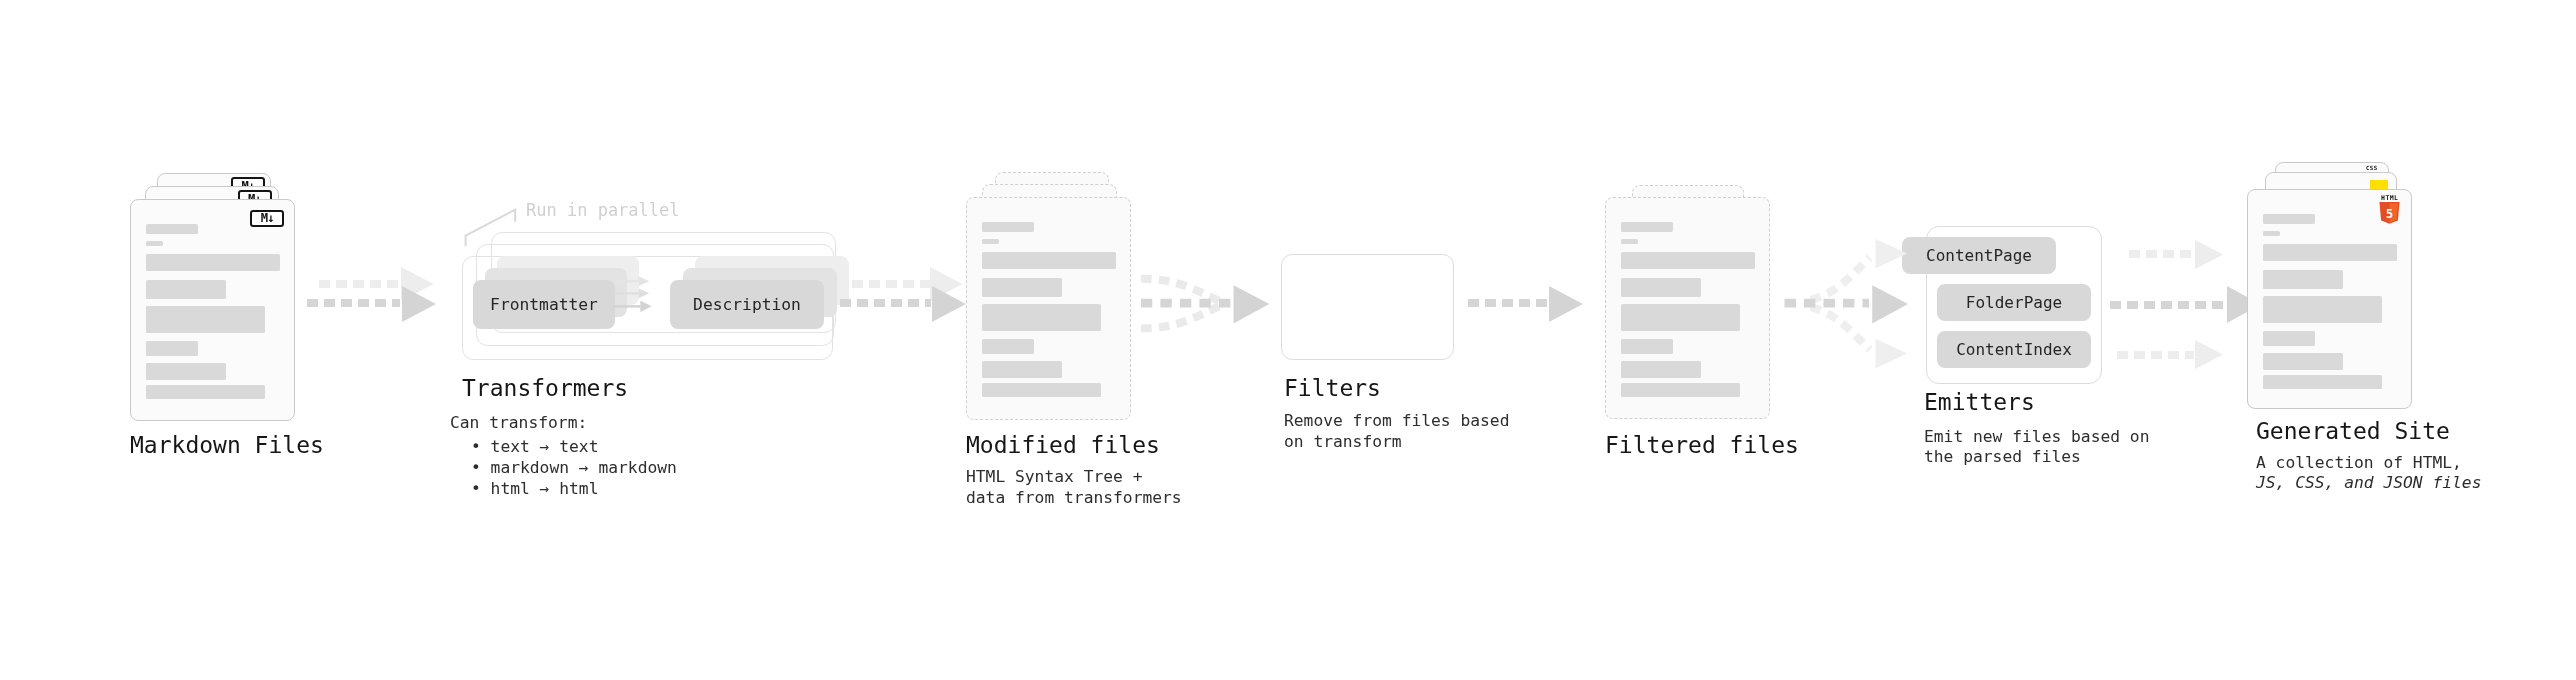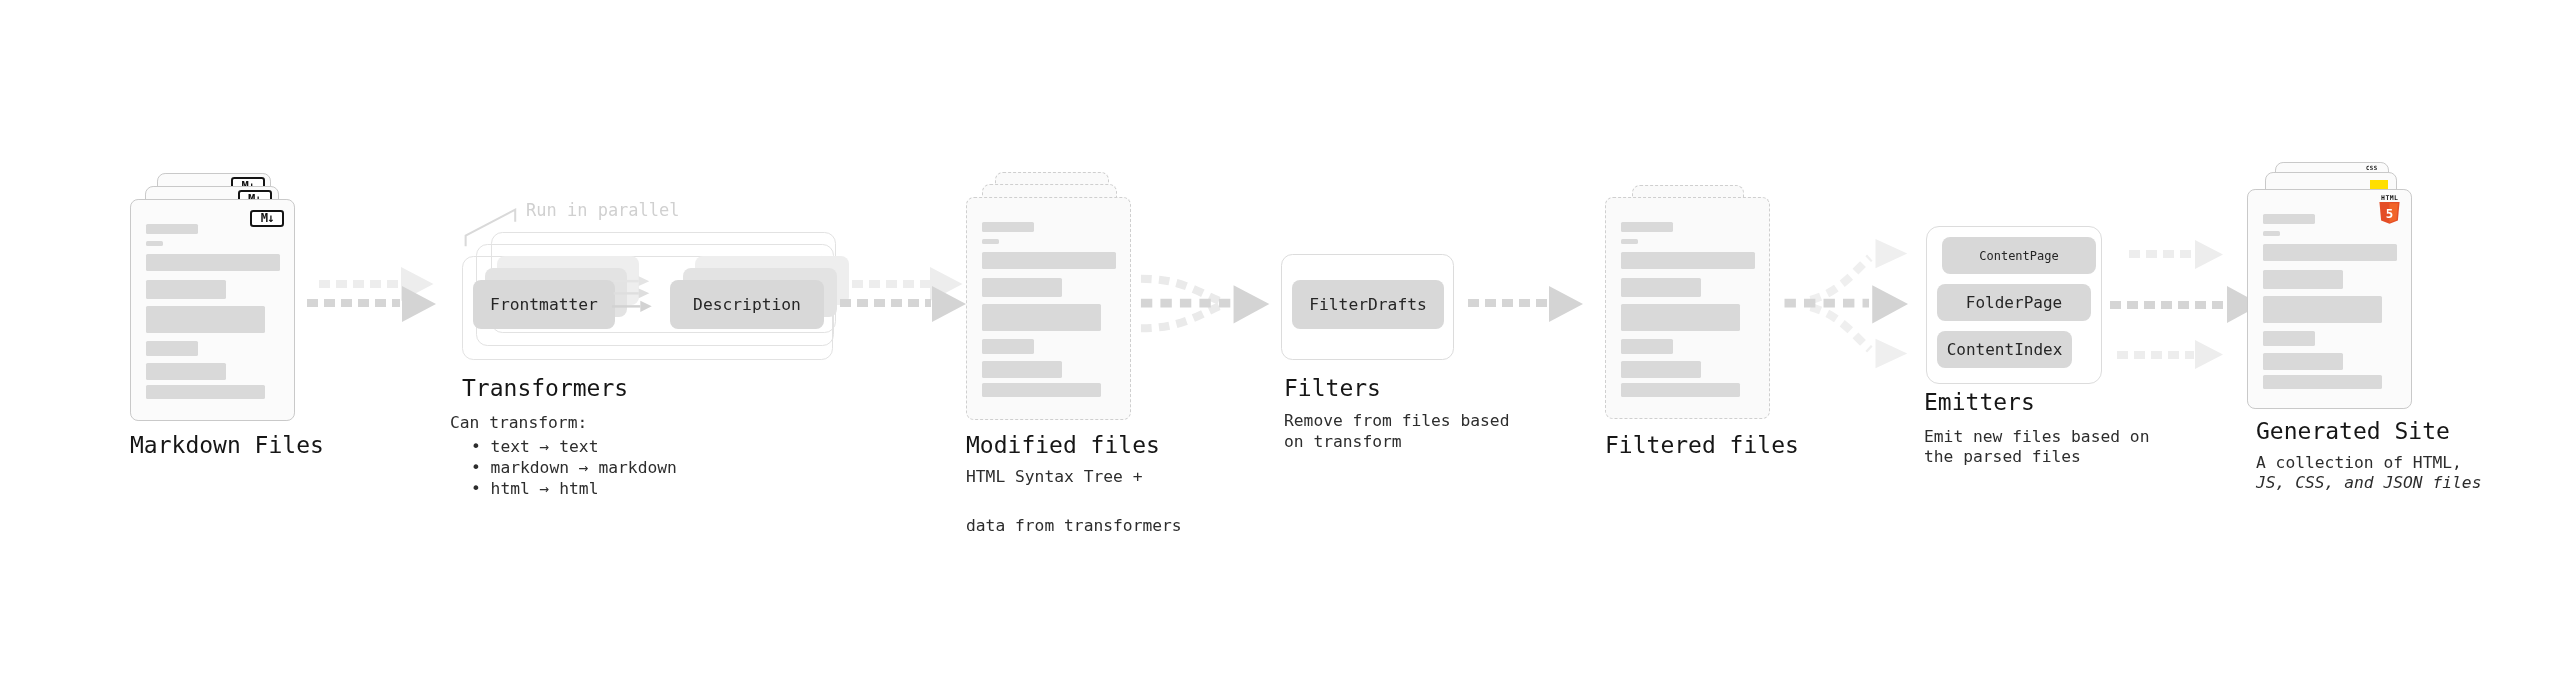--- a/index.html
+++ b/index.html
@@ -100,24 +100,23 @@
     <div class="bar" style="left:14.6px;top:41px;width:17px;height:4.9px;"></div>
     <div class="bar" style="left:14.6px;top:54px;width:134px;height:17px;"></div>
     <div class="bar" style="left:14.6px;top:80px;width:80px;height:18.7px;"></div>
     <div class="bar" style="left:14.6px;top:106px;width:119px;height:27px;"></div>
     <div class="bar" style="left:14.6px;top:141px;width:52px;height:14.6px;"></div>
     <div class="bar" style="left:14.6px;top:163px;width:80px;height:17px;"></div>
     <div class="bar" style="left:14.6px;top:185px;width:119px;height:14px;"></div>
   </div>
   <div class="label" style="left:966px;top:432px;">Modified files</div>
   <div class="sub" style="left:966px;top:467px;">HTML Syntax Tree +</div>
-  <div class="sub" style="left:966px;top:488px;margin-top:28px;">data from transformers</div>
+  <div class="sub" style="left:966px;top:488px;">data from transformers</div>
 
   <div class="frame solid-border" style="left:1281px;top:254px;width:173px;height:106px;"></div>
-  <div class="gray-box" style="left:1292px;top:280px;width:152px;height:49px;">FilterDrafts</div>
   <div class="label" style="left:1284px;top:375px;">Filters</div>
   <div class="sub" style="left:1284px;top:411px;">Remove from files based</div>
   <div class="sub" style="left:1284px;top:432px;">on transform</div>
 
   <div class="dash-line dash-dark" style="left:1468px;top:299px;width:80px;"></div>
   <div class="head head-dark" style="left:1549px;top:286px;width:34px;height:36px;"></div>
 
   <div class="doc dashed" style="left:1632px;top:185px;width:112px;height:195px;"></div>
   <div class="doc dashed" style="left:1605px;top:197px;width:165px;height:222px;">
     <div class="bar" style="left:14.6px;top:23.6px;width:52px;height:10.6px;"></div>
@@ -125,23 +124,23 @@
     <div class="bar" style="left:14.6px;top:54px;width:134px;height:17px;"></div>
     <div class="bar" style="left:14.6px;top:80px;width:80px;height:18.7px;"></div>
     <div class="bar" style="left:14.6px;top:106px;width:119px;height:27px;"></div>
     <div class="bar" style="left:14.6px;top:141px;width:52px;height:14.6px;"></div>
     <div class="bar" style="left:14.6px;top:163px;width:80px;height:17px;"></div>
     <div class="bar" style="left:14.6px;top:185px;width:119px;height:14px;"></div>
   </div>
   <div class="label" style="left:1605px;top:432px;">Filtered files</div>
 
   <div class="frame solid-border" style="left:1926px;top:226px;width:176px;height:158px;border-radius:13px;"></div>
-  <div class="gray-box" style="left:1942px;top:237px;width:154px;height:37px;font-size:12px;">ContentPage</div>
+  <div class="gray-box" style="left:1902px;top:237px;width:154px;height:37px;font-size:16px;">ContentPage</div>
   <div class="gray-box" style="left:1937px;top:284px;width:154px;height:37px;font-size:16px;">FolderPage</div>
-  <div class="gray-box" style="left:1937px;top:331px;width:135px;height:37px;font-size:16px;">ContentIndex</div>
+  <div class="gray-box" style="left:1937px;top:331px;width:154px;height:37px;font-size:16px;">ContentIndex</div>
   <div class="label" style="left:1924px;top:389px;">Emitters</div>
   <div class="sub" style="left:1924px;top:427px;">Emit new files based on</div>
   <div class="sub" style="left:1924px;top:447px;">the parsed files</div>
 
   <div class="dash-line dash-light" style="left:2129px;top:250px;width:65px;"></div>
   <div class="head head-light" style="left:2195px;top:240px;width:28px;height:29px;"></div>
   <div class="dash-line dash-dark" style="left:2110px;top:301px;width:117px;"></div>
   <div class="head head-dark" style="left:2227px;top:286px;width:34px;height:37px;"></div>
   <div class="dash-line dash-light" style="left:2117px;top:351px;width:77px;"></div>
   <div class="head head-light" style="left:2195px;top:340px;width:28px;height:29px;"></div>

